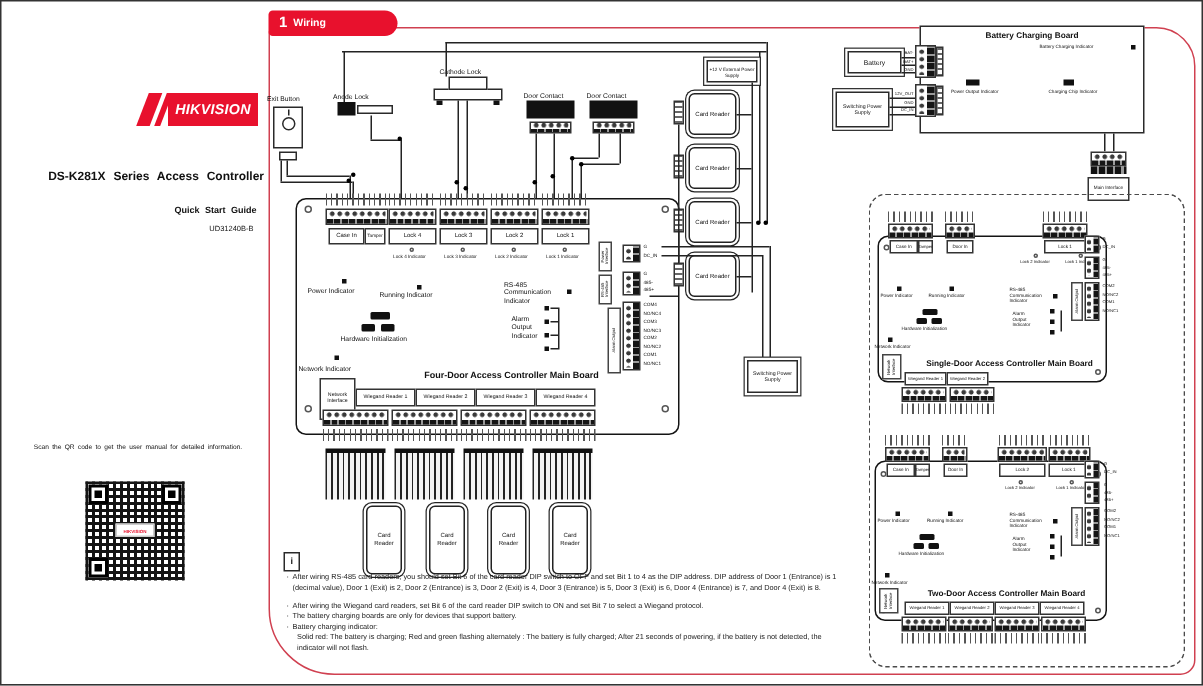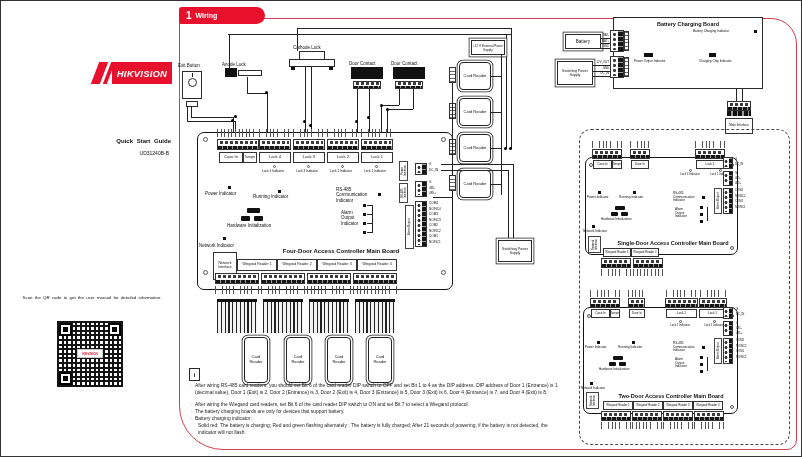--- a/index.html
+++ b/index.html
@@ -55,20 +55,21 @@
 </head>
 <body>
 
 <div id="stage">
 
   <div class="a" style="left:94px;top:60px;width:80px;height:24px">
     <div class="lstripe" style="left:0;width:9px"></div>
     <div class="lstripe" style="left:12px;width:4px"></div>
     <div id="logo-main">HIKVISION</div>
   </div>
+  <div class="t f6 r" style="left:8px;top:112px;width:167px;font-size:8px;word-spacing:3px">DS-K281X Series Access Controller</div>
   <div class="t b r" style="left:60px;top:137px;width:110px;font-size:6px;word-spacing:2px">Quick Start Guide</div>
   <div class="t r" style="left:60px;top:150px;width:108px;font-size:5px">UD31240B-B</div>
   <div class="t c" style="left:5px;top:294px;width:172px;font-size:4.4px;word-spacing:1px">Scan the QR code to get the user manual for detailed information.</div>
   <div id="qr">
     <div class="finder" style="left:2px;top:2px"></div>
     <div class="finder" style="right:2px;top:2px"></div>
     <div class="finder" style="left:2px;bottom:2px"></div>
     <div id="qrlabel">HIKVISION</div>
   </div>
 

